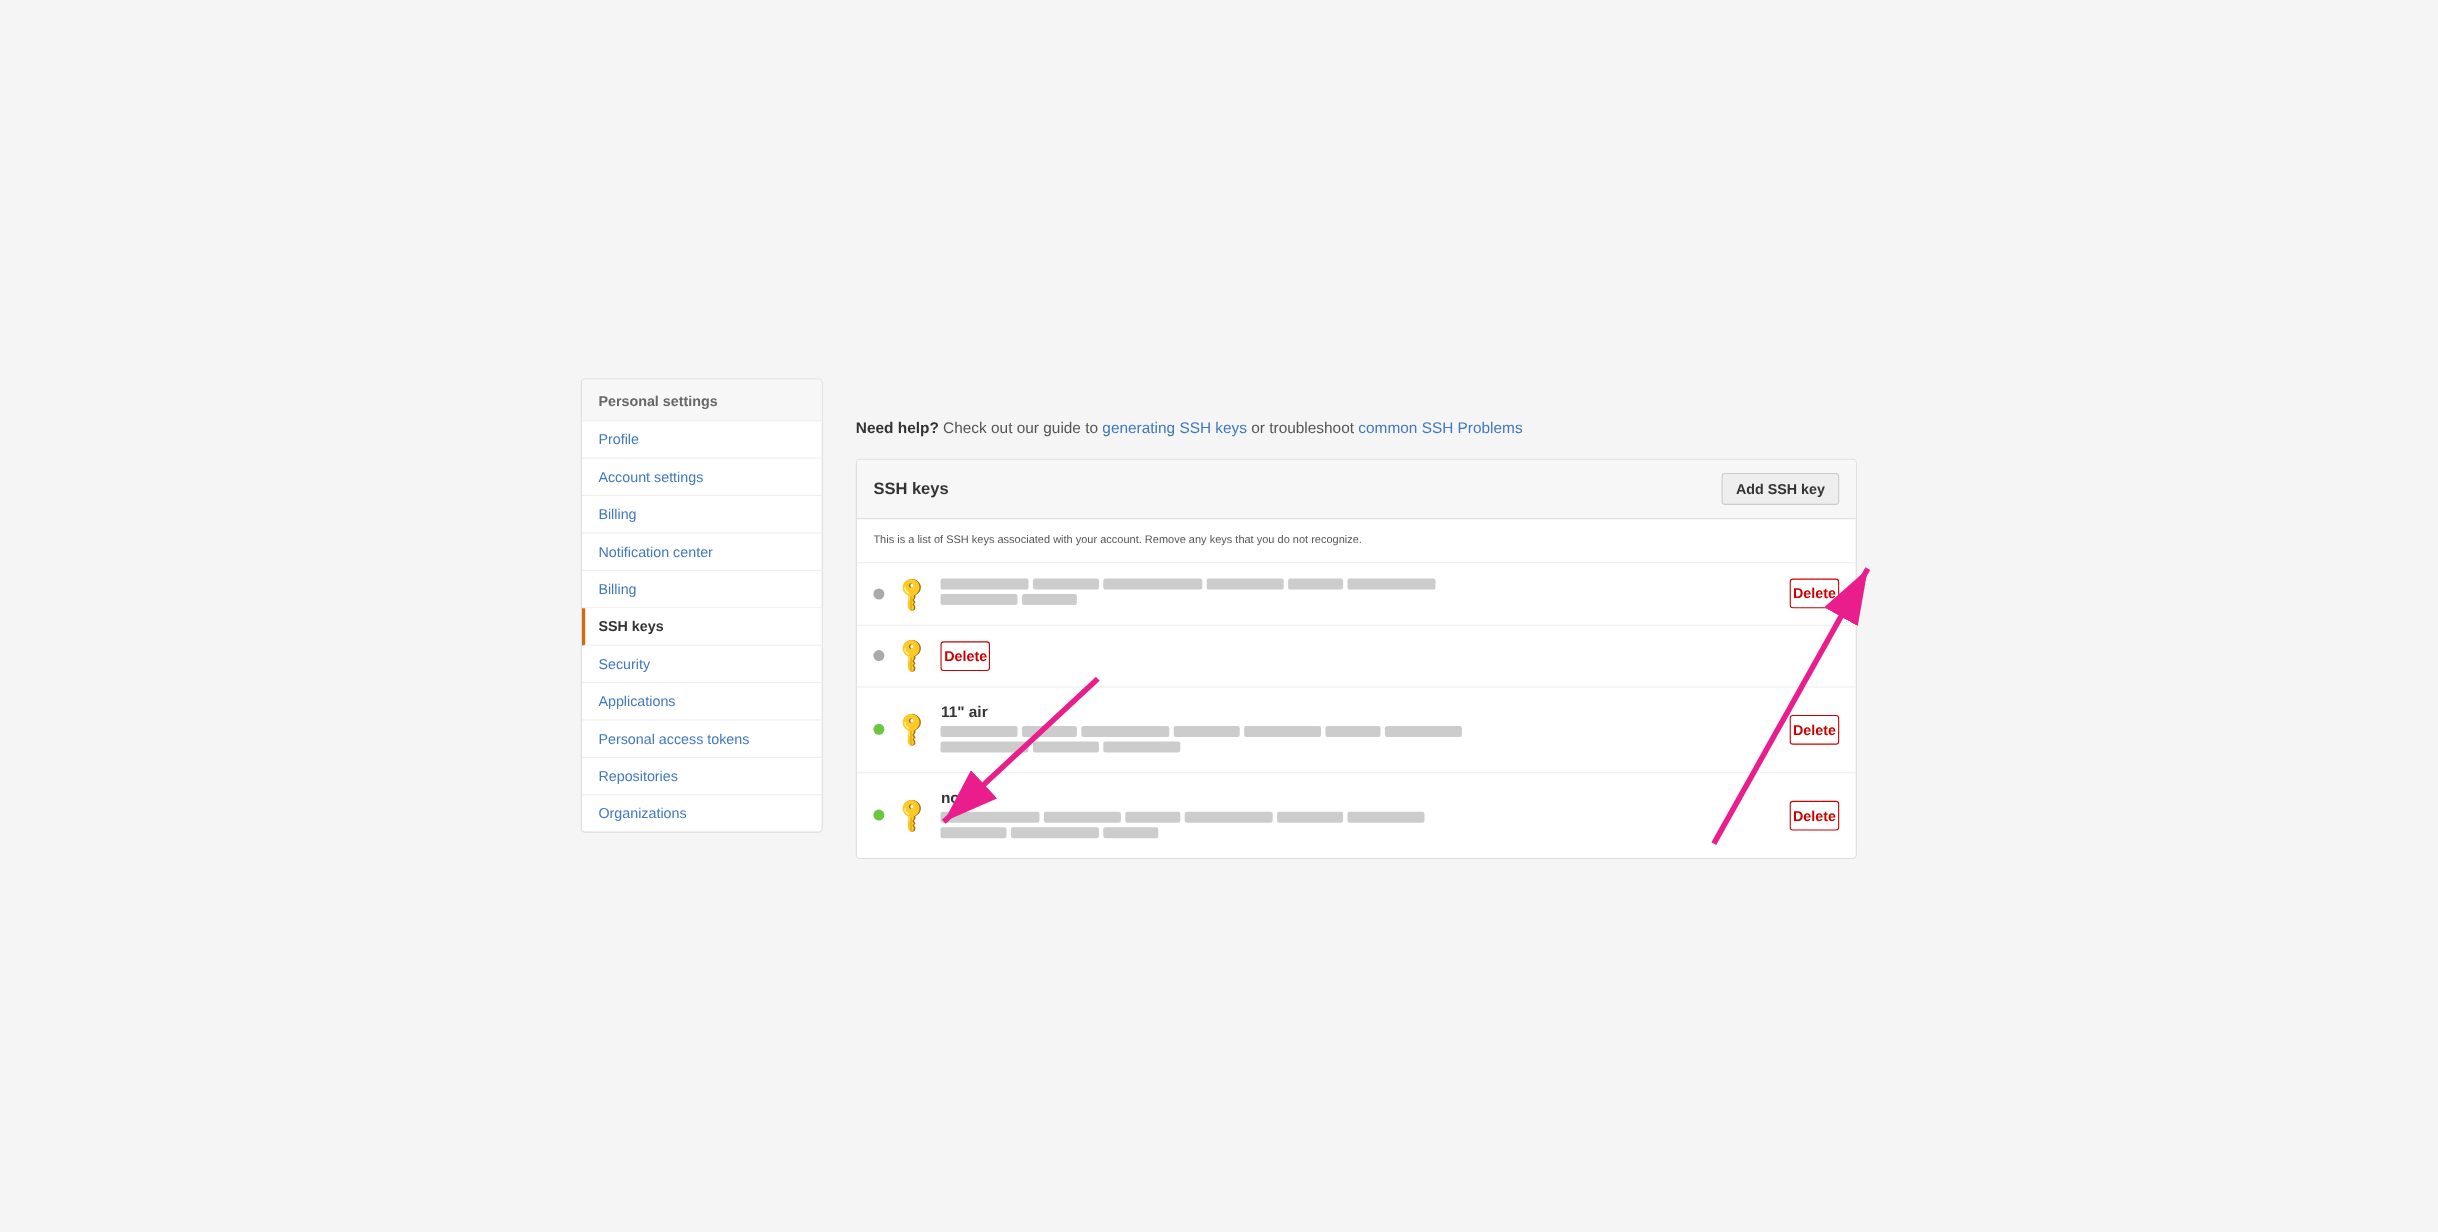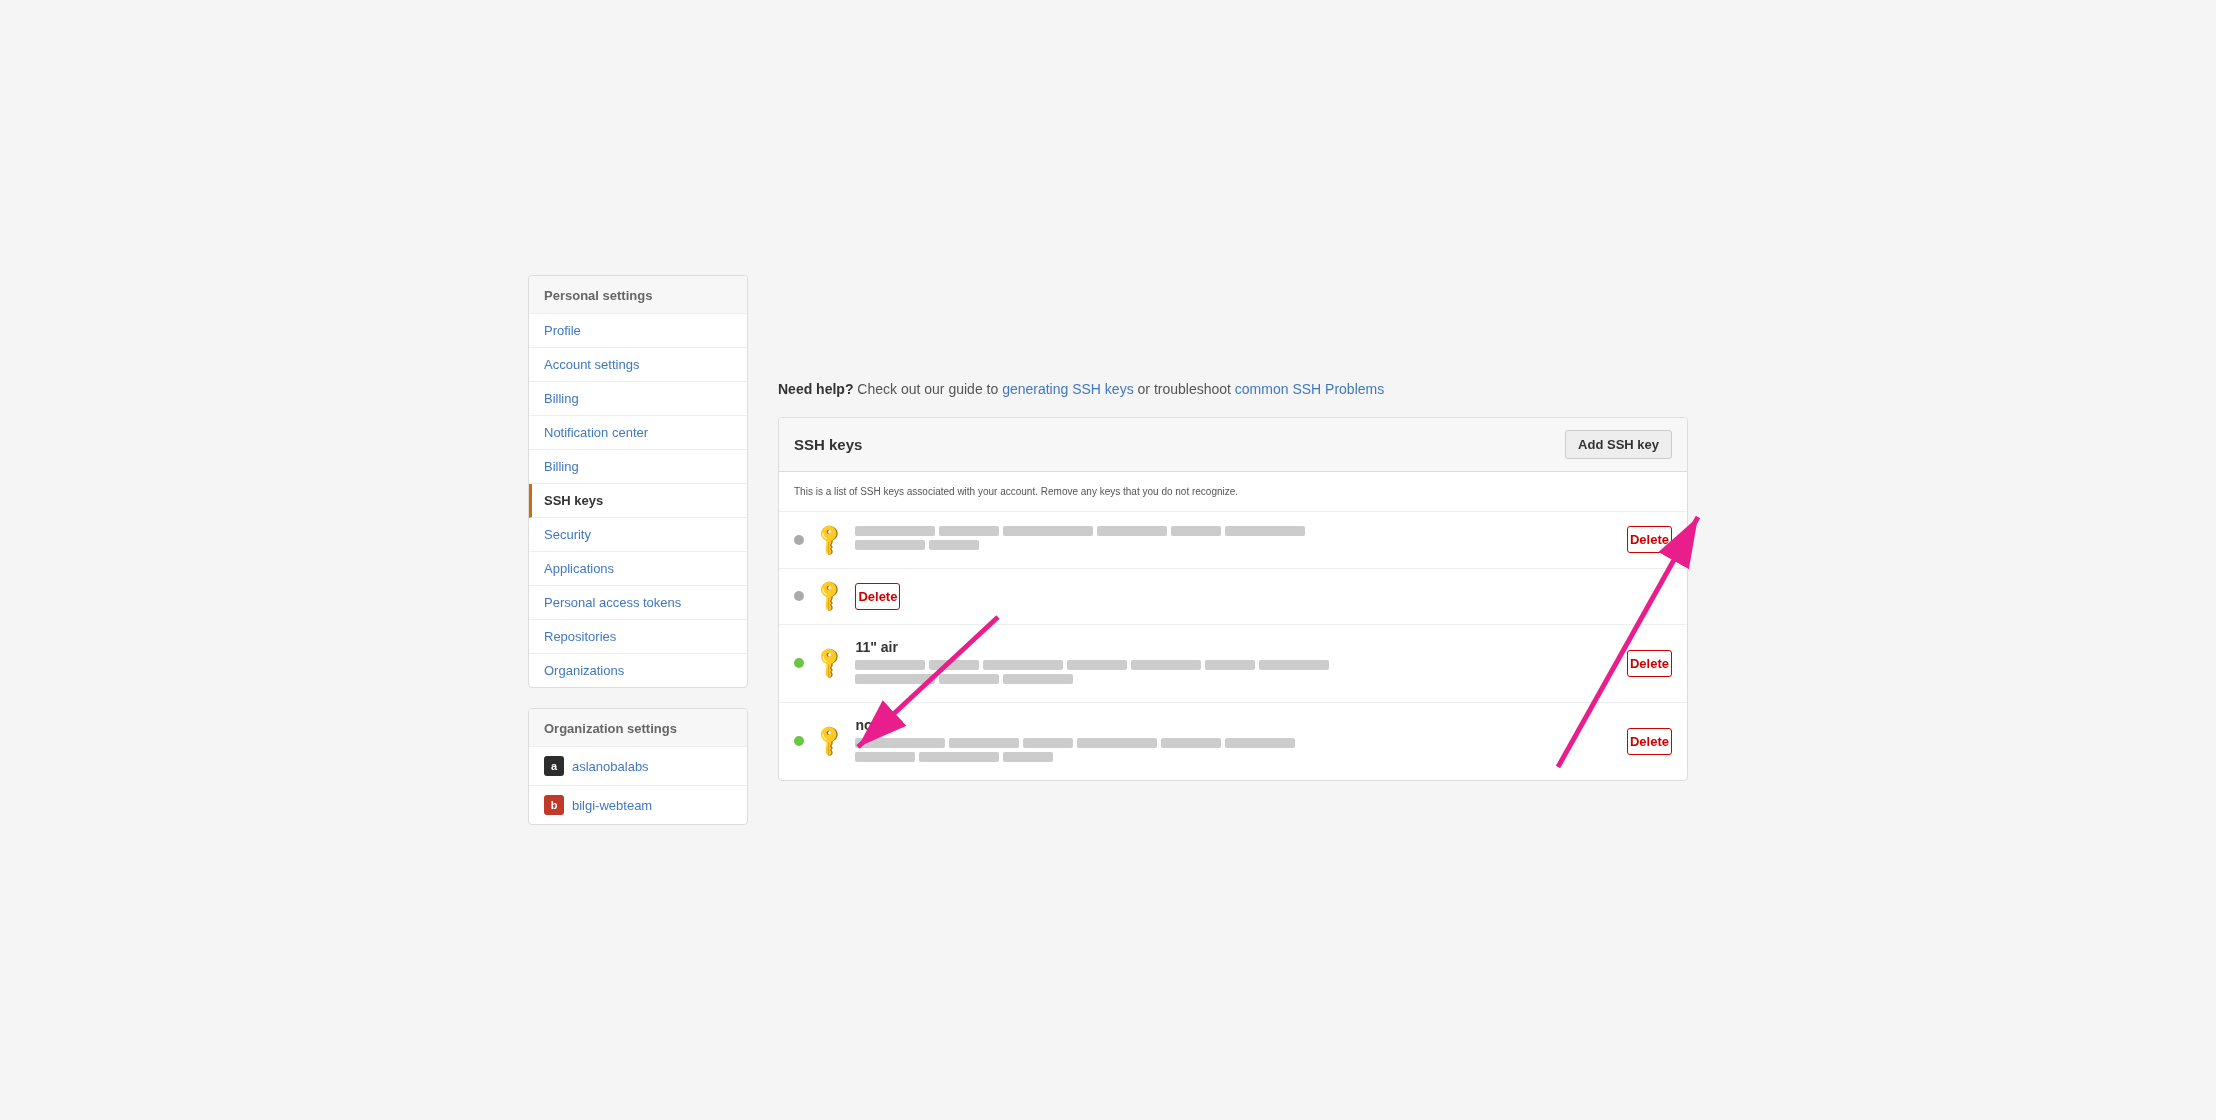--- a/index.html
+++ b/index.html
@@ -210,31 +210,20 @@
       <a class="sidebar-item" href="#notifications">Notification center</a>
       <a class="sidebar-item" href="#billing">Billing</a>
       <a class="sidebar-item active" href="#ssh">SSH keys</a>
       <a class="sidebar-item" href="#security">Security</a>
       <a class="sidebar-item" href="#applications">Applications</a>
       <a class="sidebar-item" href="#tokens">Personal access tokens</a>
       <a class="sidebar-item" href="#repos">Repositories</a>
       <a class="sidebar-item" href="#orgs">Organizations</a>
     </div>
 
-    <div class="sidebar-section">
-      <div class="sidebar-section-title">Organization settings</div>
-      <a class="sidebar-item" href="#aslanobalabs">
-        <div class="org-avatar" style="background:#2d2d2d;">a</div>
-        <span>aslanobalabs</span>
-      </a>
-      <a class="sidebar-item" href="#bilgi">
-        <div class="org-avatar" style="background:#c0392b;">b</div>
-        <span>bilgi-webteam</span>
-      </a>
-    </div>
   </div>
 
   <div class="main-content">
 
     <p class="help-text">
       <strong>Need help?</strong><span> Check out our guide to </span><a href="#">generating SSH keys</a><span> or troubleshoot </span><a href="#">common SSH Problems</a>
     </p>
 
     <div class="arrows-overlay">
       <div class="ssh-keys-box">

